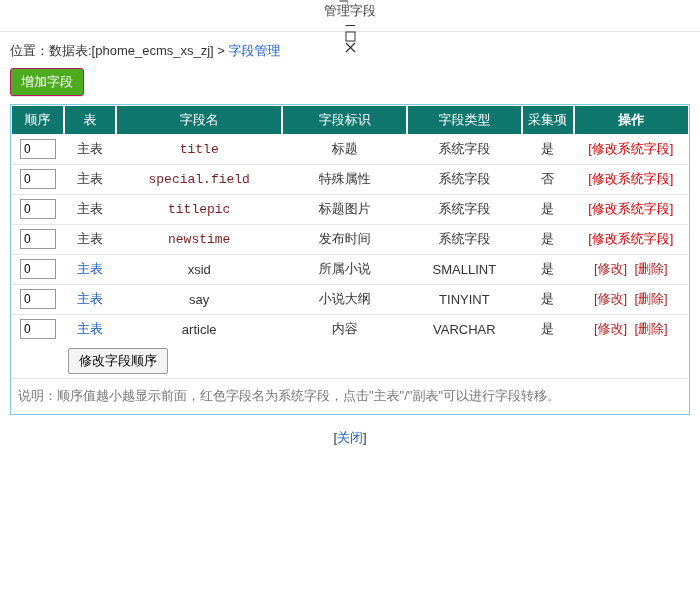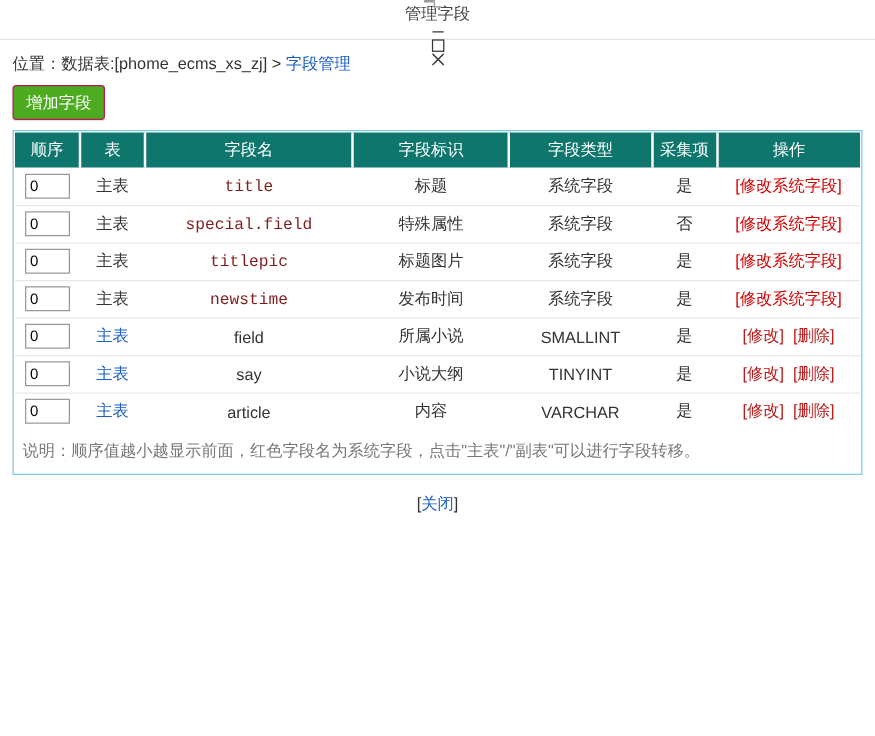--- a/index.html
+++ b/index.html
@@ -10,21 +10,21 @@
 .titlebar .title { flex: 1; color: #444; }
 .titlebar .winbtn { width: 40px; height: 28px; display: flex; align-items: center; justify-content: center; cursor: pointer; color: #333; }
 .winbtn svg { width: 11px; height: 11px; }
 .content { padding: 10px 10px 4px 10px; }
 .breadcrumb { margin-bottom: 8px; color: #333; }
 .breadcrumb .link { color: #1b5fc4; }
 .addbtn { display: inline-block; background: #4dab20; border: 1px solid #be185d; color: #fff; padding: 4px 10px; border-radius: 3px; cursor: pointer; margin-bottom: 8px; box-shadow: 0 1px 0 rgba(0,0,0,.1); }
 .outer { border: 1px solid #7ec9e0; padding: 1px; }
 table { border-collapse: collapse; width: 100%; table-layout: fixed; }
 th { background: #0f766e; color: #fff; font-weight: normal; text-align: center; padding: 5px 4px; border-right: 2px solid #fff; font-size: 13px; }
-th:last-child { border-right: none; }
+th:last-child { border-right: none; font-weight: bold; }
 td { text-align: center; padding: 4px 4px; border-bottom: 1px solid #e7e7e7; height: 30px; }
 tbody tr:last-child td { border-bottom: none; }
 .seq-input { width: 36px; height: 20px; border: 1px solid #999; font-size: 12px; text-align: left; padding-left: 3px; }
 .tbl-link { color: #1b5fc4; cursor: pointer; }
 .red { color: #7f1d1d; font-family: Liberation Mono, monospace; }
 .red-br { color: #d40000; }
 .action-blue { color: #b91c1c; cursor: pointer; }
 .submit-btn { border: 1px solid #999; background: #f4f4f4; padding: 3px 10px; cursor: pointer; font-size: 13px; border-radius: 2px; }
 .note-row td { text-align: left; color: #777; padding: 8px 6px; }
 .close-line { text-align: center; padding: 14px 0; }
@@ -123,21 +123,21 @@
             <td><span>主表</span></td>
             <td><span class="red">newstime</span></td>
             <td>发布时间</td>
             <td>系统字段</td>
             <td>是</td>
             <td><span class="red-br">[修改系统字段]</span></td>
           </tr>
           <tr>
             <td><input class="seq-input" value="0" style=""></td>
             <td><span class="tbl-link">主表</span></td>
-            <td><span>field</span></td>
+            <td><span>xsid</span></td>
             <td>所属小说</td>
             <td>SMALLINT</td>
             <td>是</td>
             <td><span class="action-blue">[修改]</span>&nbsp;&nbsp;<span class="action-blue">[删除]</span></td>
           </tr>
           <tr>
             <td><input class="seq-input" value="0" style=""></td>
             <td><span class="tbl-link">主表</span></td>
             <td><span>say</span></td>
             <td>小说大纲</td>
@@ -149,20 +149,26 @@
             <td><input class="seq-input" value="0" style=""></td>
             <td><span class="tbl-link">主表</span></td>
             <td><span>article</span></td>
             <td>内容</td>
             <td>VARCHAR</td>
             <td>是</td>
             <td><span class="action-blue">[修改]</span>&nbsp;&nbsp;<span class="action-blue">[删除]</span></td>
           </tr>
         </tbody>
       <tbody>
+        <tr>
+          <td></td>
+          <td colspan="6" style="text-align:left;">
+            <button class="submit-btn">修改字段顺序</button>
+          </td>
+        </tr>
         <tr class="note-row">
           <td colspan="7">说明：顺序值越小越显示前面，红色字段名为系统字段，点击"主表"/"副表"可以进行字段转移。</td>
         </tr>
       </tbody>
     </table>
   </div>
 
   <div class="close-line">
     <span>[</span><span class="close-link">关闭</span><span>]</span>
   </div>

